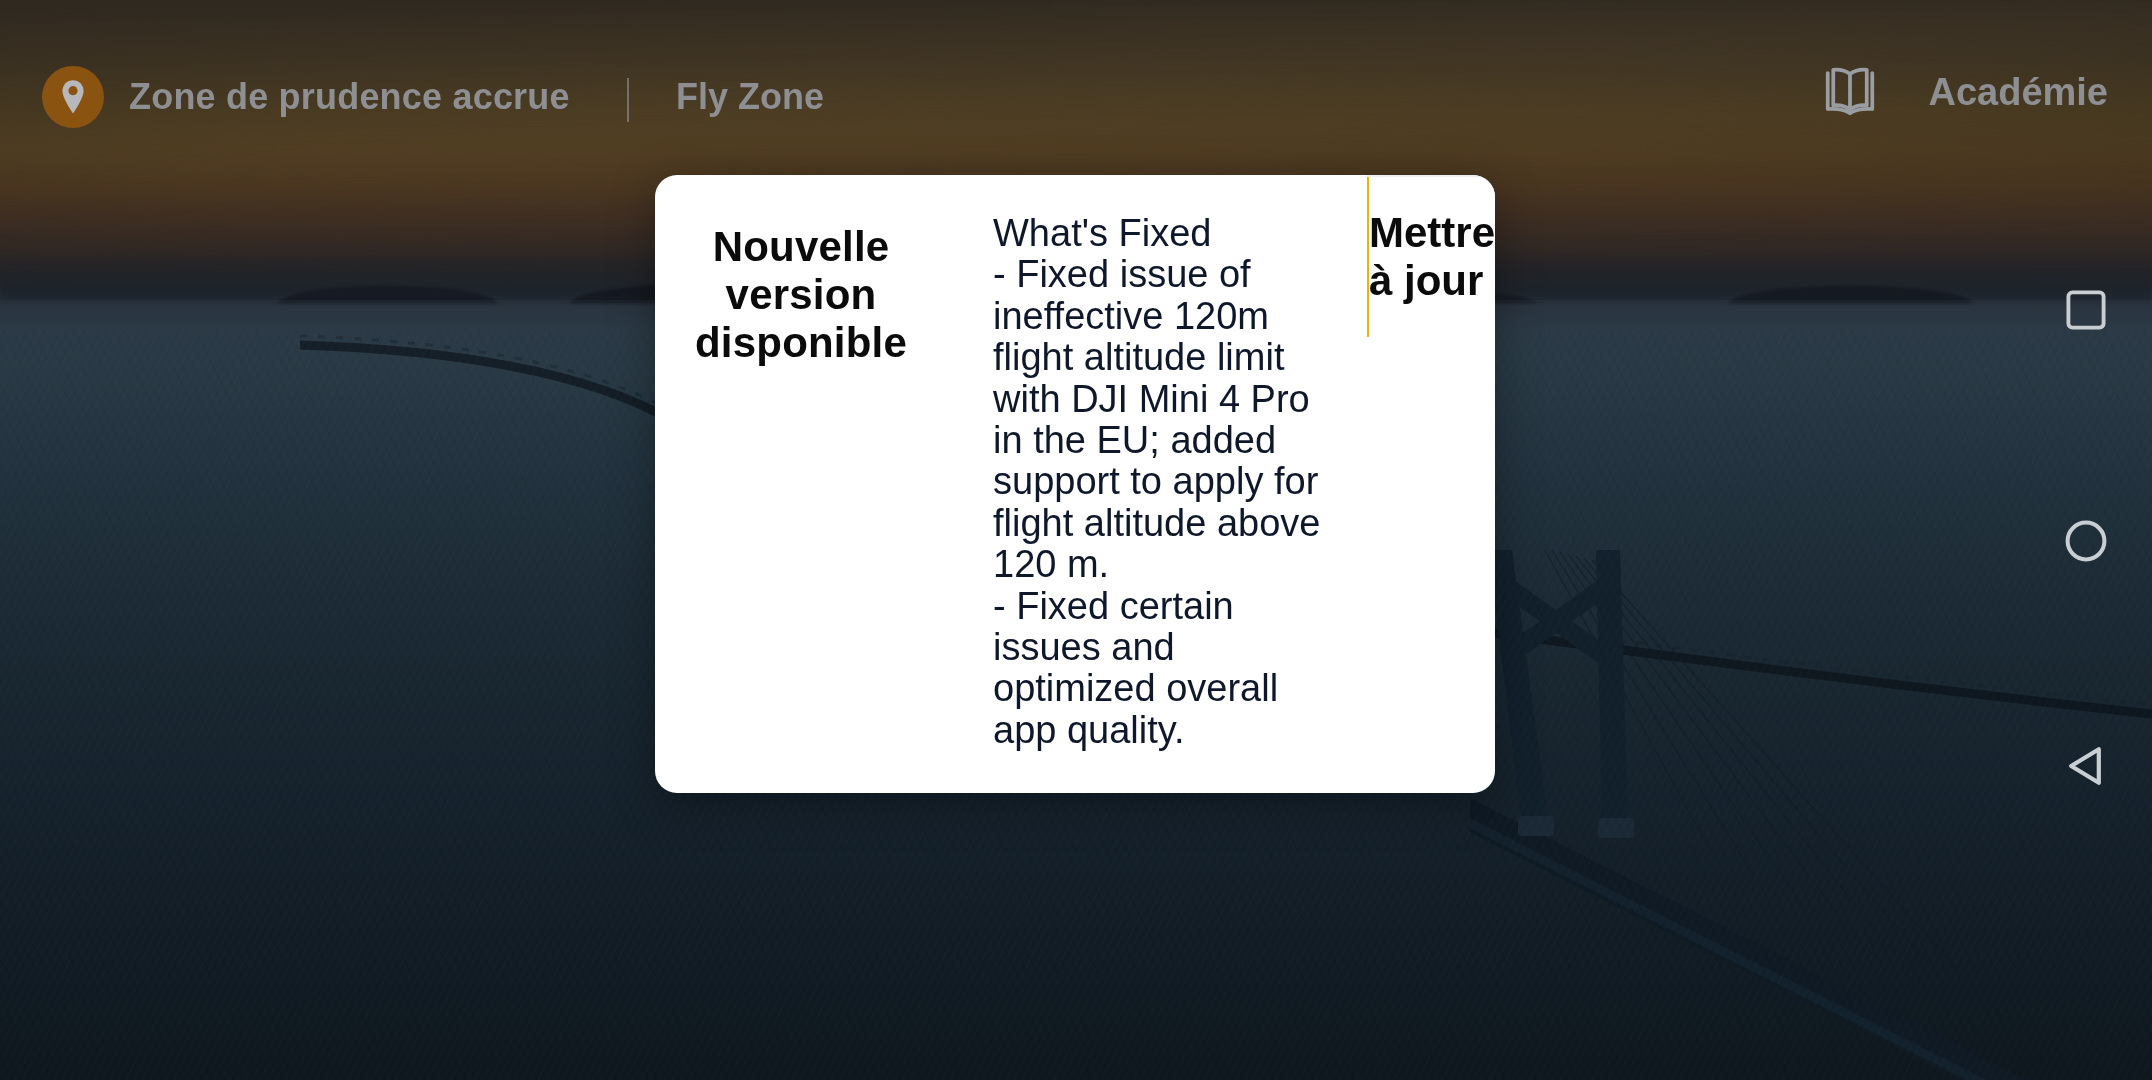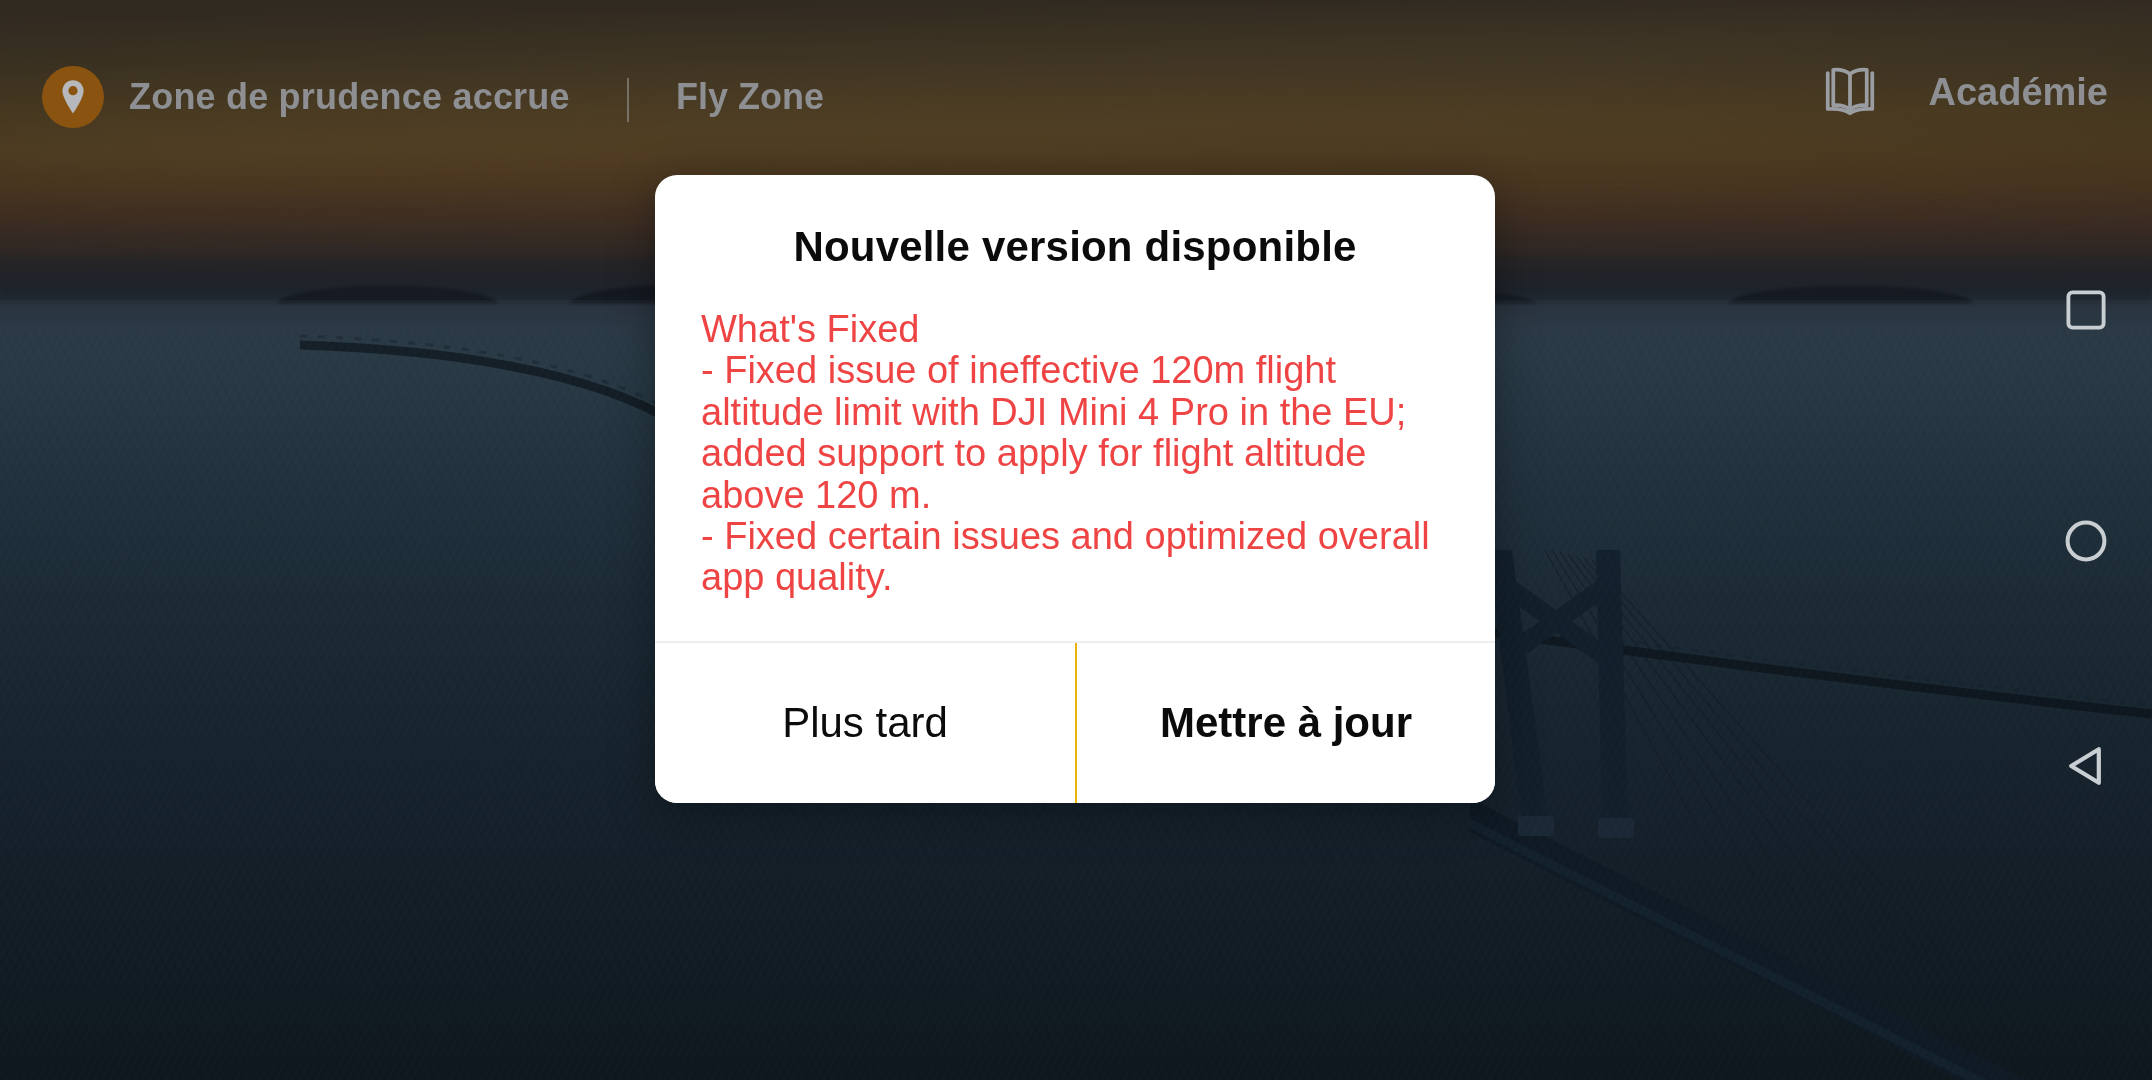--- a/index.html
+++ b/index.html
@@ -205,36 +205,36 @@
   .dialog {
     position: absolute;
     left: 655px; top: 175px;
     width: 840px;
     background: #ffffff;
     border-radius: 22px;
     z-index: 20;
     overflow: hidden;
     box-shadow: 0 10px 46px rgba(0,0,0,.34);
     display: flex;
-    flex-direction: column;
+    flex-direction: row;
   }
   .dialog-title {
     margin: 48px 40px 0;
     text-align: center;
     font-size: 42px;
     font-weight: bold;
     color: #0b0b0b;
     letter-spacing: .2px;
   }
   .dialog-body {
     margin: 38px 44px 0 46px;
     padding-bottom: 42px;
     font-size: 38px;
     line-height: 1.09;
-    color: #ef4444;
+    color: #0f172a;
     white-space: pre-wrap;
   }
   .dialog-actions {
     display: flex;
     border-top: 2px solid #eceff1;
     height: 162px;
   }
   .dialog-btn {
     flex: 1 1 50%;
     display: flex; align-items: center; justify-content: center;
@@ -361,18 +361,17 @@
       </svg>
     </div>
   </div>
 
   <div class="dialog">
     <div class="dialog-title">Nouvelle version disponible</div>
     <div class="dialog-body">What's Fixed
 - Fixed issue of ineffective 120m flight altitude limit with DJI Mini 4 Pro in the EU; added support to apply for flight altitude above 120 m.
 - Fixed certain issues and optimized overall app quality.</div>
     <div class="dialog-actions">
-      <div class="dialog-btn btn-later">Plus tard</div>
       <div class="dialog-btn btn-update">Mettre à jour</div>
     </div>
   </div>
 
 </div>
 
 </body></html>

